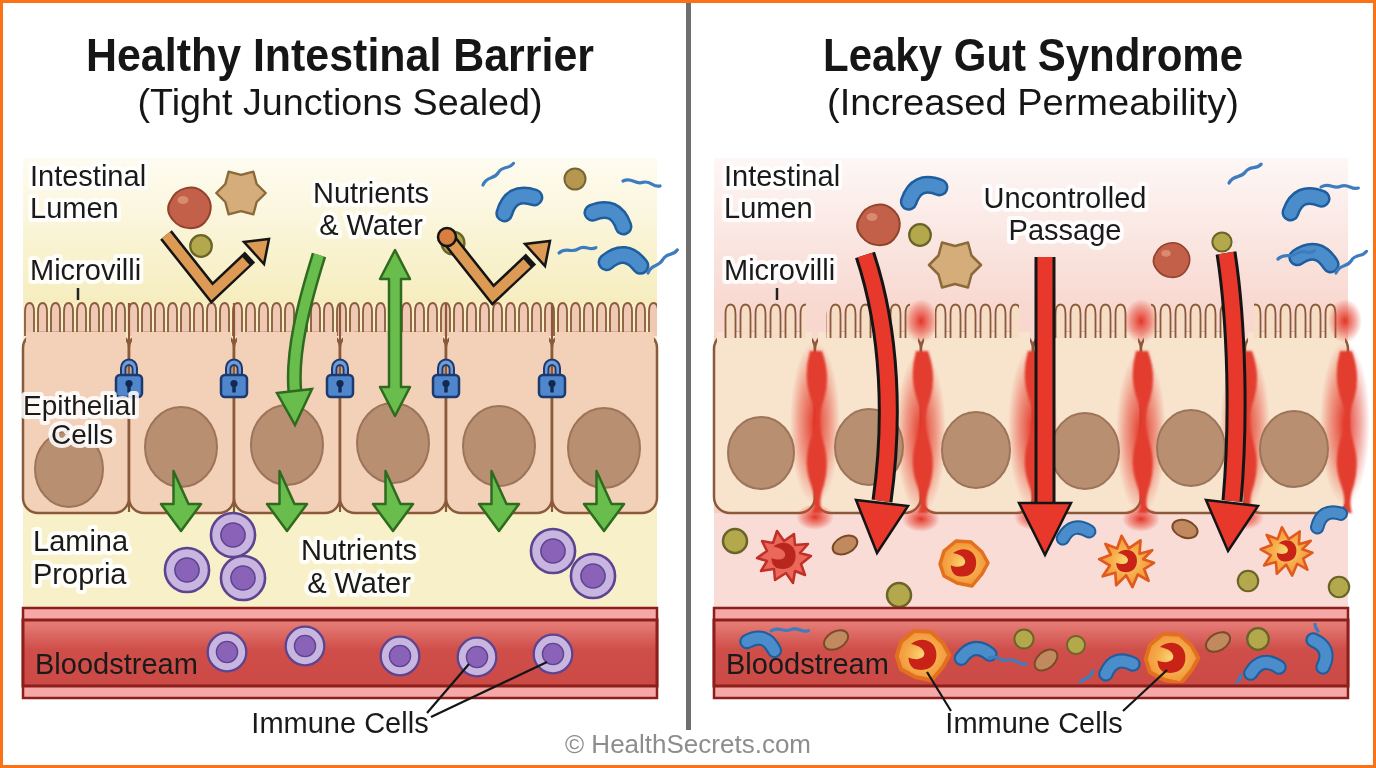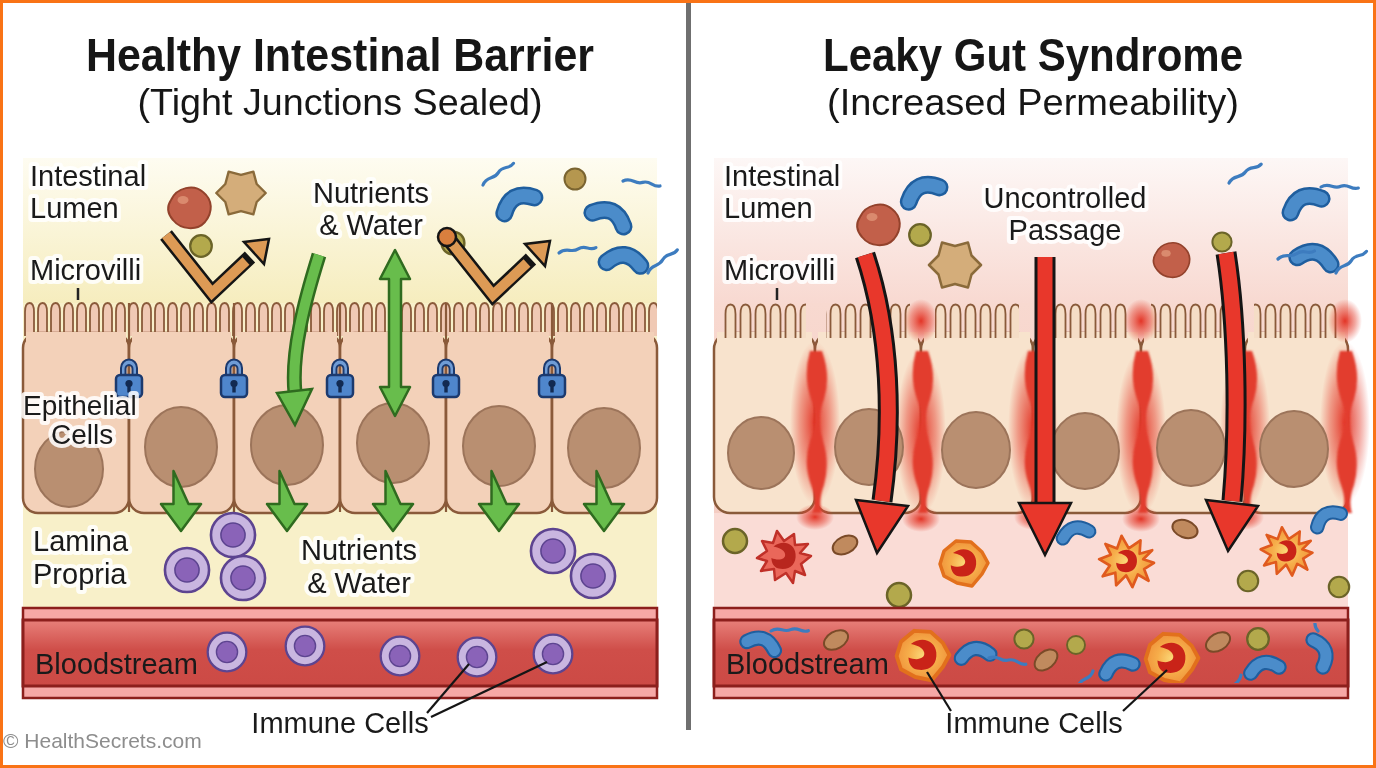--- a/index.html
+++ b/index.html
@@ -3,22 +3,22 @@
 <meta charset="utf-8">
 <style>
   html,body{margin:0;padding:0;background:#d8d8d8;}
   .stage{position:relative;width:1376px;height:768px;background:#ffffff;
          border:3px solid #f97316;box-sizing:border-box;overflow:hidden;
          font-family:"Liberation Sans",sans-serif;}
   .panel{position:absolute;top:0;}
   #panel-left{left:0;}
   #panel-right{left:690px;}
   .divider{position:absolute;left:683px;top:0;width:5px;height:727px;background:#6f6f6f;}
-  .footer{position:absolute;left:0;right:0;top:726px;
-          font-size:21px;color:#8d8d8d;}
+  .footer{position:absolute;left:0;right:0;top:726px;text-align:center;
+          font-size:26px;color:#8d8d8d;}
   text{font-family:"Liberation Sans",sans-serif;}
   .t-title{font-size:46px;font-weight:700;fill:#161616;}
   .t-sub{font-size:37px;font-weight:400;fill:#161616;}
   .t-lbl{font-size:29px;fill:#1a1a1a;}
   .t-lbl-s{font-size:28px;fill:#1a1a1a;}
   .halo{paint-order:stroke;stroke:rgba(255,255,255,0.85);stroke-width:8px;stroke-linejoin:round;}
 </style>
 </head>
 <body>
 

